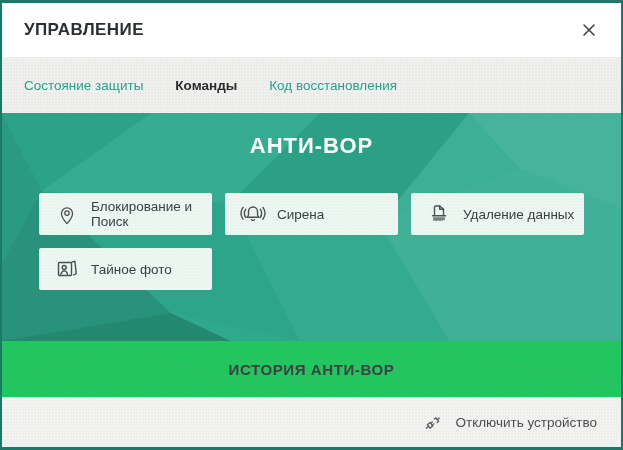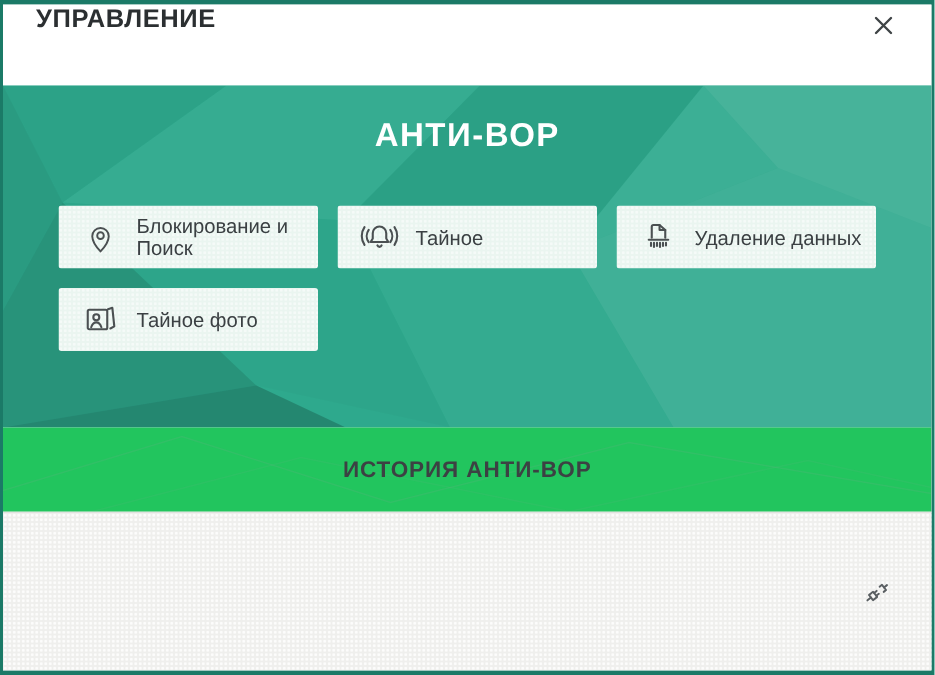--- a/index.html
+++ b/index.html
@@ -10,21 +10,21 @@
     width:623px; height:450px;
     border:2px solid #1b7a67;
     border-top-width:3px; border-bottom-width:3px;
     display:flex; flex-direction:column;
     background:#fff; overflow:hidden;
   }
 
   
   .header {
     height:54px; flex:0 0 54px; background:#ffffff;
-    display:flex; align-items:flex-start; padding:0 18px 0 22px;
+    display:flex; align-items:center; padding:0 18px 0 22px;
   }
   .header .title { font-size:17px; font-weight:bold; color:#2b2f31; letter-spacing:.4px; }
   .header .subtitle { font-size:17px; color:#5b6062; margin-left:12px; }
   .close-btn {
     margin-left:auto; width:28px; height:28px; display:flex;
     align-items:center; justify-content:center; cursor:pointer;
   }
   .close-btn svg { display:block; }
 
   
@@ -96,20 +96,25 @@
 
   <div class="header">
     <span class="title">УПРАВЛЕНИЕ</span>
     <span class="close-btn">
       <svg class="icon" width="16" height="16" viewBox="0 0 16 16" style="stroke:#3f4446;stroke-width:1.6">
         <path d="M3 3 L13 13 M13 3 L3 13"></path>
       </svg>
     </span>
   </div>
 
+  <div class="tabbar">
+    <span class="tab">Состояние защиты</span>
+    <span class="tab active">Команды</span>
+    <span class="tab">Код восстановления</span>
+  </div>
 
   <div class="panel">
     <svg class="panel-bg" viewBox="0 0 623 228" preserveAspectRatio="none">
       <rect width="623" height="228" fill="#2ea98d"></rect>
       <polygon points="0,0 150,0 40,78" fill="#000" opacity="0.04"></polygon>
       <polygon points="0,0 40,78 0,150" fill="#000" opacity="0.08"></polygon>
       <polygon points="0,150 40,78 170,200 0,228" fill="#000" opacity="0.13"></polygon>
       <polygon points="0,228 170,200 230,228" fill="#000" opacity="0.2"></polygon>
       <polygon points="150,0 320,0 230,90 40,78" fill="#fff" opacity="0.04"></polygon>
       <polygon points="320,0 470,0 380,110 230,90" fill="#000" opacity="0.05"></polygon>
@@ -139,21 +144,21 @@
           <span class="ico">
             <svg class="icon" width="28" height="22" viewBox="0 0 28 22">
               <path d="M14 4 a4.5 4.5 0 0 1 4.5 4.5 V12 L19.9 14.3 H8.1 L9.5 12 V8.5 A4.5 4.5 0 0 1 14 4 Z"></path>
               <path d="M12.6 16.6 a1.5 1.5 0 0 0 2.8 0"></path>
               <path d="M6.8 6.2 a7 7 0 0 0 0 8.2"></path>
               <path d="M4 4.4 a10.5 10.5 0 0 0 0 11.8"></path>
               <path d="M21.2 6.2 a7 7 0 0 1 0 8.2"></path>
               <path d="M24 4.4 a10.5 10.5 0 0 1 0 11.8"></path>
             </svg>
           </span>
-          <span class="lbl">Тайное</span>
+          <span class="lbl">Сирена</span>
         </div>
 
         <div class="cmd-btn">
           <span class="ico">
             <svg class="icon" width="24" height="24" viewBox="0 0 24 24">
               <path d="M7.5 12.5 V5 a1 1 0 0 1 1-1 h4.2 L16.5 7.3 V12.5"></path>
               <path d="M12.7 4 v3.3 h3.8"></path>
               <path d="M5.5 13.8 h13"></path>
               <path d="M7 15.8 v2.2 M9 15.8 v2.8 M11 15.8 v2.2 M13 15.8 v2.8 M15 15.8 v2.2 M17 15.8 v1.8"></path>
             </svg>
@@ -189,16 +194,17 @@
     <span class="disconnect">
       <svg class="icon" width="24" height="24" viewBox="0 0 24 24" style="stroke:#5a5f62;stroke-width:1.3">
         <g transform="rotate(-38 12 12)">
           <path d="M3.5 12 h3"></path>
           <path d="M6.5 9.8 h3.5 v4.4 H6.5 Z"></path>
           <path d="M10 10.8 h2.2 M10 13.2 h2.2"></path>
           <path d="M15.5 9.8 h2 v4.4 h-2"></path>
           <path d="M17.5 12 h2.5"></path>
         </g>
       </svg>
+      <span class="lbl">Отключить устройство</span>
     </span>
   </div>
 
 </div>
 
 </body></html>

